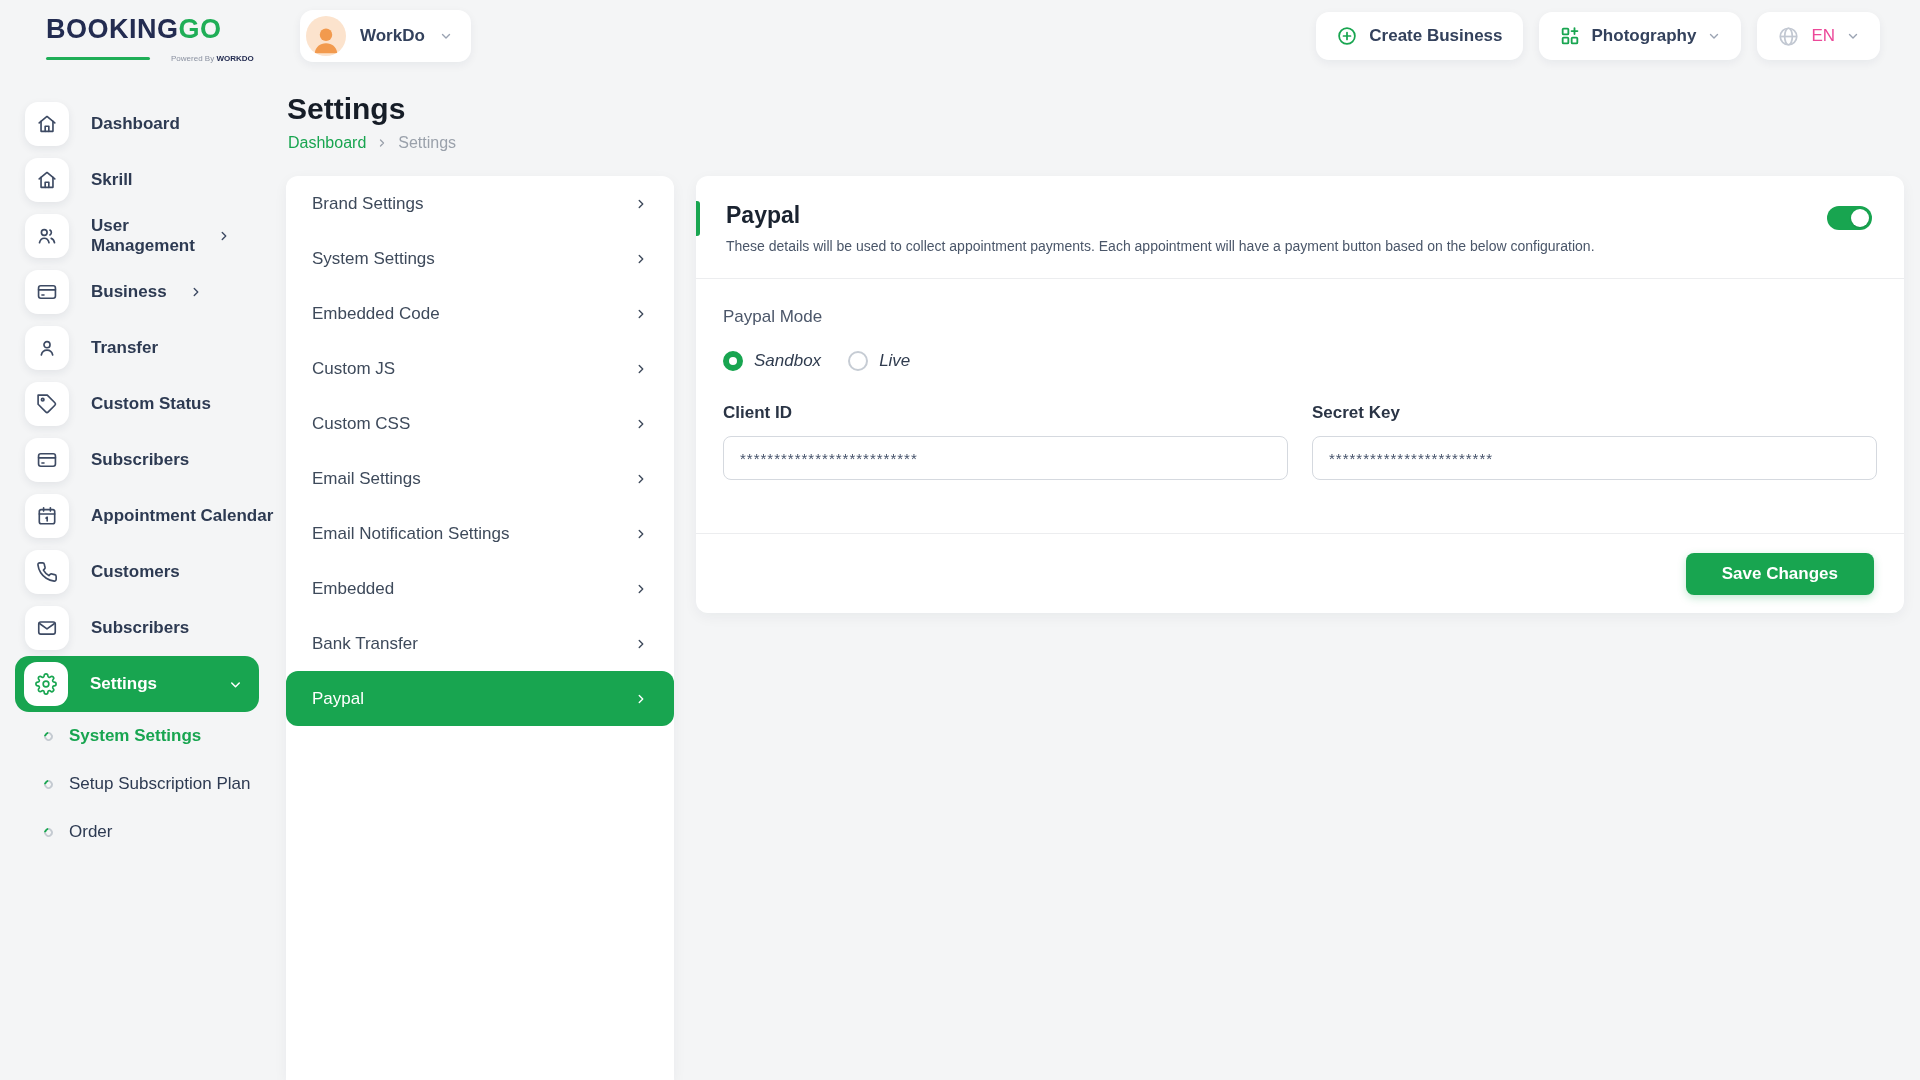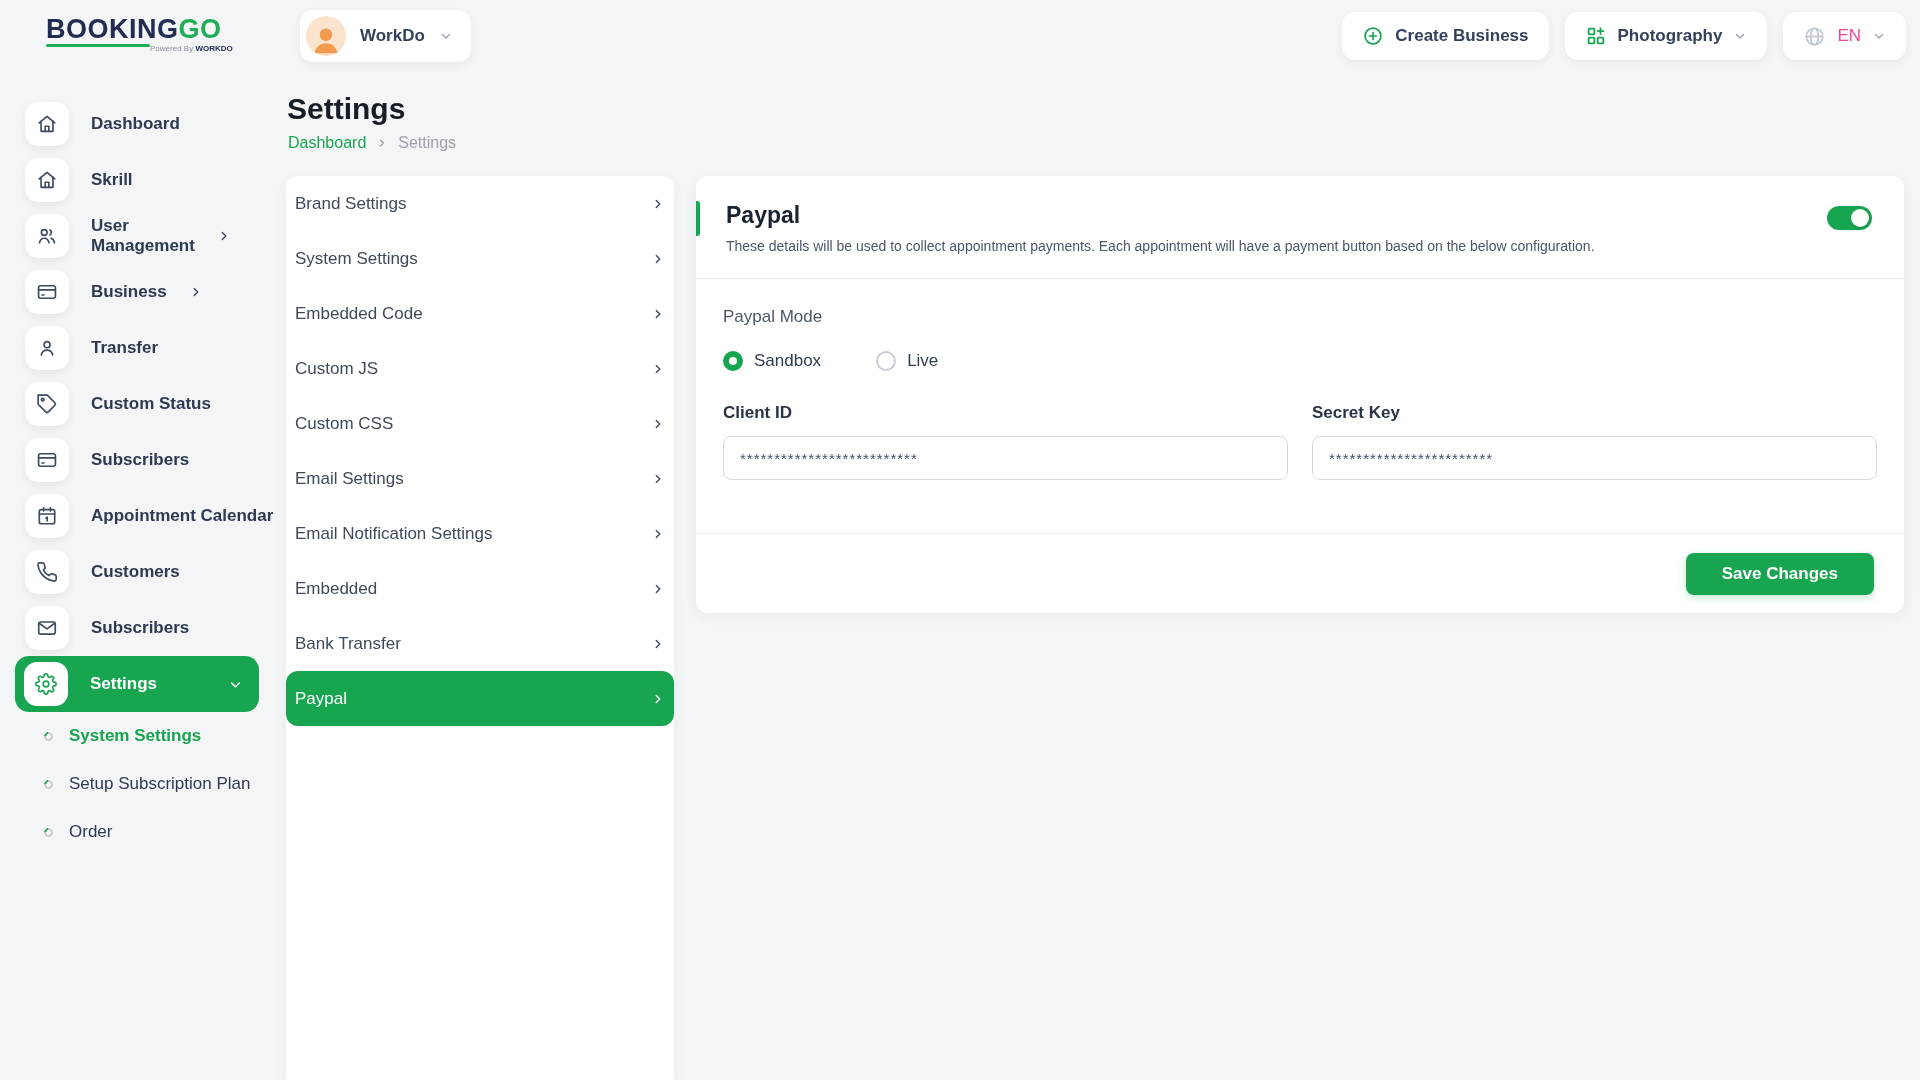--- a/index.html
+++ b/index.html
@@ -11,36 +11,36 @@
     color:#2d3a52;
   }
   [data-interactable="true"] { cursor:pointer; }
 
   
   .topbar { position:absolute; top:0; left:0; right:0; height:72px; }
   .logo { position:absolute; left:46px; top:14px; width:166px; }
   .logo-text { font-size:27px; font-weight:800; letter-spacing:.5px; line-height:30px; }
   .logo-text .p1 { color:#232c51; }
   .logo-text .p2 { color:#1fae57; }
-  .logo-sub { display:flex; align-items:flex-start; gap:0; margin-top:0; }
+  .logo-sub { display:flex; align-items:center; gap:21px; margin-top:10px; }
   .logo-line { flex:0 0 104px; height:3px; background:#1fae57; border-radius:2px; }
   .logo-powered { font-size:8px; color:#8a91a0; white-space:nowrap; }
   .logo-powered b { color:#232c51; }
 
   .pill {
     background:#fff; border-radius:13px;
     box-shadow:0 3px 10px rgba(25,42,70,.06);
     display:flex; align-items:center;
   }
   .workspace-pill { position:absolute; left:300px; top:10px; height:52px; padding:6px 18px 6px 6px; gap:14px; }
   .avatar { width:40px; height:40px; border-radius:50%; background:#fce3cd; overflow:hidden; display:flex; align-items:flex-end; justify-content:center; }
   .pill-label { font-size:17px; font-weight:600; color:#33415c; }
   .chev-muted { color:#9aa3b2; display:flex; }
 
-  .topbar-right { position:absolute; right:14px; top:12px; display:flex; gap:16px;padding-left:12px; }
+  .topbar-right { position:absolute; right:40px; top:12px; display:flex; gap:16px;padding-left:12px; }
   .top-btn { height:48px; padding:0 20px; gap:11px; font-size:17px; font-weight:600; color:#33415c; }
   .green-ic { color:#18a550; display:flex; }
   .lang-label { color:#ec4899; font-size:17px; font-weight:400; }
   .globe-ic { color:#c2c8d2; display:flex; }
 
   
   .sidebar { position:absolute; top:72px; left:0; width:286px; bottom:0; padding-top:24px; }
   .side-item { height:56px; display:flex; align-items:center; gap:22px; padding-left:25px; }
   .icon-box {
     width:44px; height:44px; border-radius:13px; background:#fff;
@@ -68,42 +68,42 @@
   .crumb-home { color:#18a550; }
   .crumb-sep { color:#9aa1ab; display:flex; }
   .crumb-current { color:#9aa1ab; }
 
   .nav-card {
     position:absolute; left:286px; top:176px; width:388px; height:904px;
     background:#fff; border-radius:12px 12px 0 0;
     box-shadow:0 4px 14px rgba(20,30,50,.05);
     padding-top:0;
   }
-  .nav-item { height:55px; display:flex; align-items:center; justify-content:space-between; padding:0 9px; font-size:17px; font-weight:500; color:#3e4a5b;text-align:center; }
+  .nav-item { height:55px; display:flex; align-items:center; justify-content:space-between; padding:0 26px; font-size:17px; font-weight:500; color:#3e4a5b;text-align:center; }
   .nav-item .nchev { color:#3e4a5b; display:flex; }
   .nav-item.active { background:#18a550; color:#fff; border-radius:12px; }
   .nav-item.active .nchev { color:#fff; }
 
   
   .panel {
     position:absolute; left:696px; top:176px; width:1208px; height:437px;
     background:#fff; border-radius:12px;
     box-shadow:0 4px 14px rgba(20,30,50,.05);
     display:flex; flex-direction:column;
   }
   .panel-header { position:relative; padding:26px 30px 24px; border-bottom:1px solid #ecedef; }
   .accent-bar { position:absolute; left:0; top:25px; width:4px; height:35px; background:#18a550; border-radius:0 3px 3px 0; }
   .panel-title { font-size:23px; font-weight:700; color:#1a2330; }
   .panel-desc { margin-top:9px; font-size:14px; color:#4a5669; }
   .toggle { position:absolute; right:32px; top:30px; width:45px; height:24px; border-radius:13px; background:#18a550; }
   .toggle-knob { position:absolute; right:3px; top:3px; width:18px; height:18px; border-radius:50%; background:#fff; box-shadow:0 1px 2px rgba(0,0,0,.15); }
 
   .panel-body { flex:1; padding:28px 27px 0; }
   .mode-label { font-size:17px; color:#4b5669; }
-  .radio-row { margin-top:24px; display:flex; align-items:center; gap:55px; }
+  .radio-row { margin-top:24px; display:flex; align-items:center; gap:27px;font-style:italic; }
   .radio-opt { display:flex; align-items:center; }
   .radio { width:20px; height:20px; border-radius:50%; background:#fff; flex:none; }
   .radio.checked { border:6px solid #18a550; }
   .radio.unchecked { border:2px solid #c6ccd4; }
   .radio-label { font-size:17px; color:#2f3b4e; margin-left:11px; }
 
   .fields { margin-top:32px; display:flex; gap:24px; }
   .field { flex:1; }
   .field-label { font-size:17px; font-weight:700; color:#2a3445; }
   .field-input {

